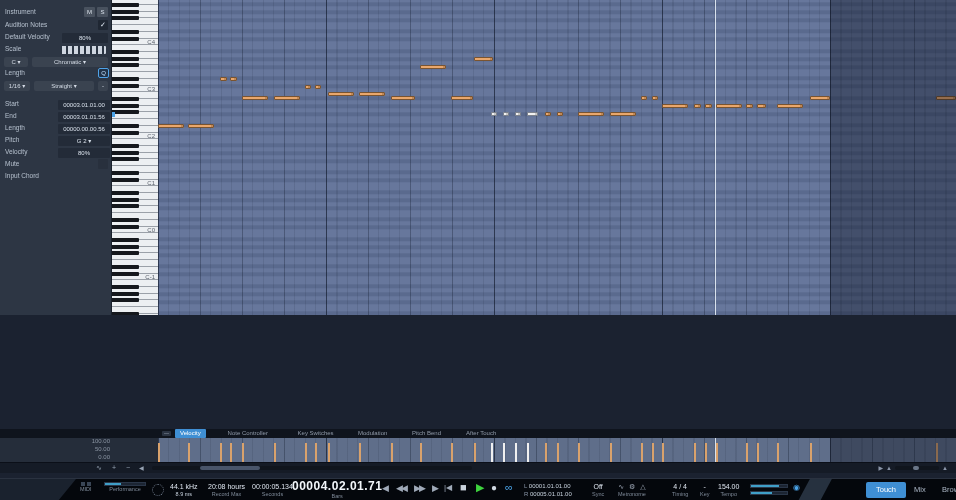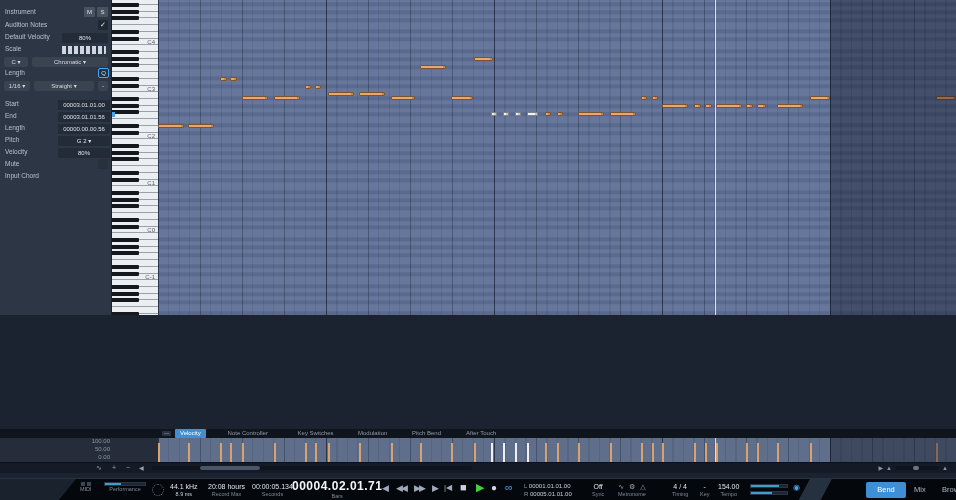--- a/index.html
+++ b/index.html
@@ -841,18 +841,18 @@
       <div class="b">Tempo</div>
     </div>
     <div class="meter abs" style="left:750px;top:5px;width:38px;">
         <i style="width:78%;"></i>
       </div>
     <div class="meter abs" style="left:750px;top:12px;width:38px;">
         <i style="width:58%;"></i>
       </div>
     <span class="tbtn" style="left:793px;font-size:8px;color:#4aa3e8;">◉</span>
     <div id="t-diag" class="abs"></div>
-    <div id="t-edit" class="abs">Bend</div>
+    <div id="t-edit" class="abs">Touch</div>
     <span class="t-nav" style="left:914px;">Mix</span>
     <span class="t-nav" style="left:942px;">Browse</span>
   </div>
 
 </div>
 
 </body></html>

